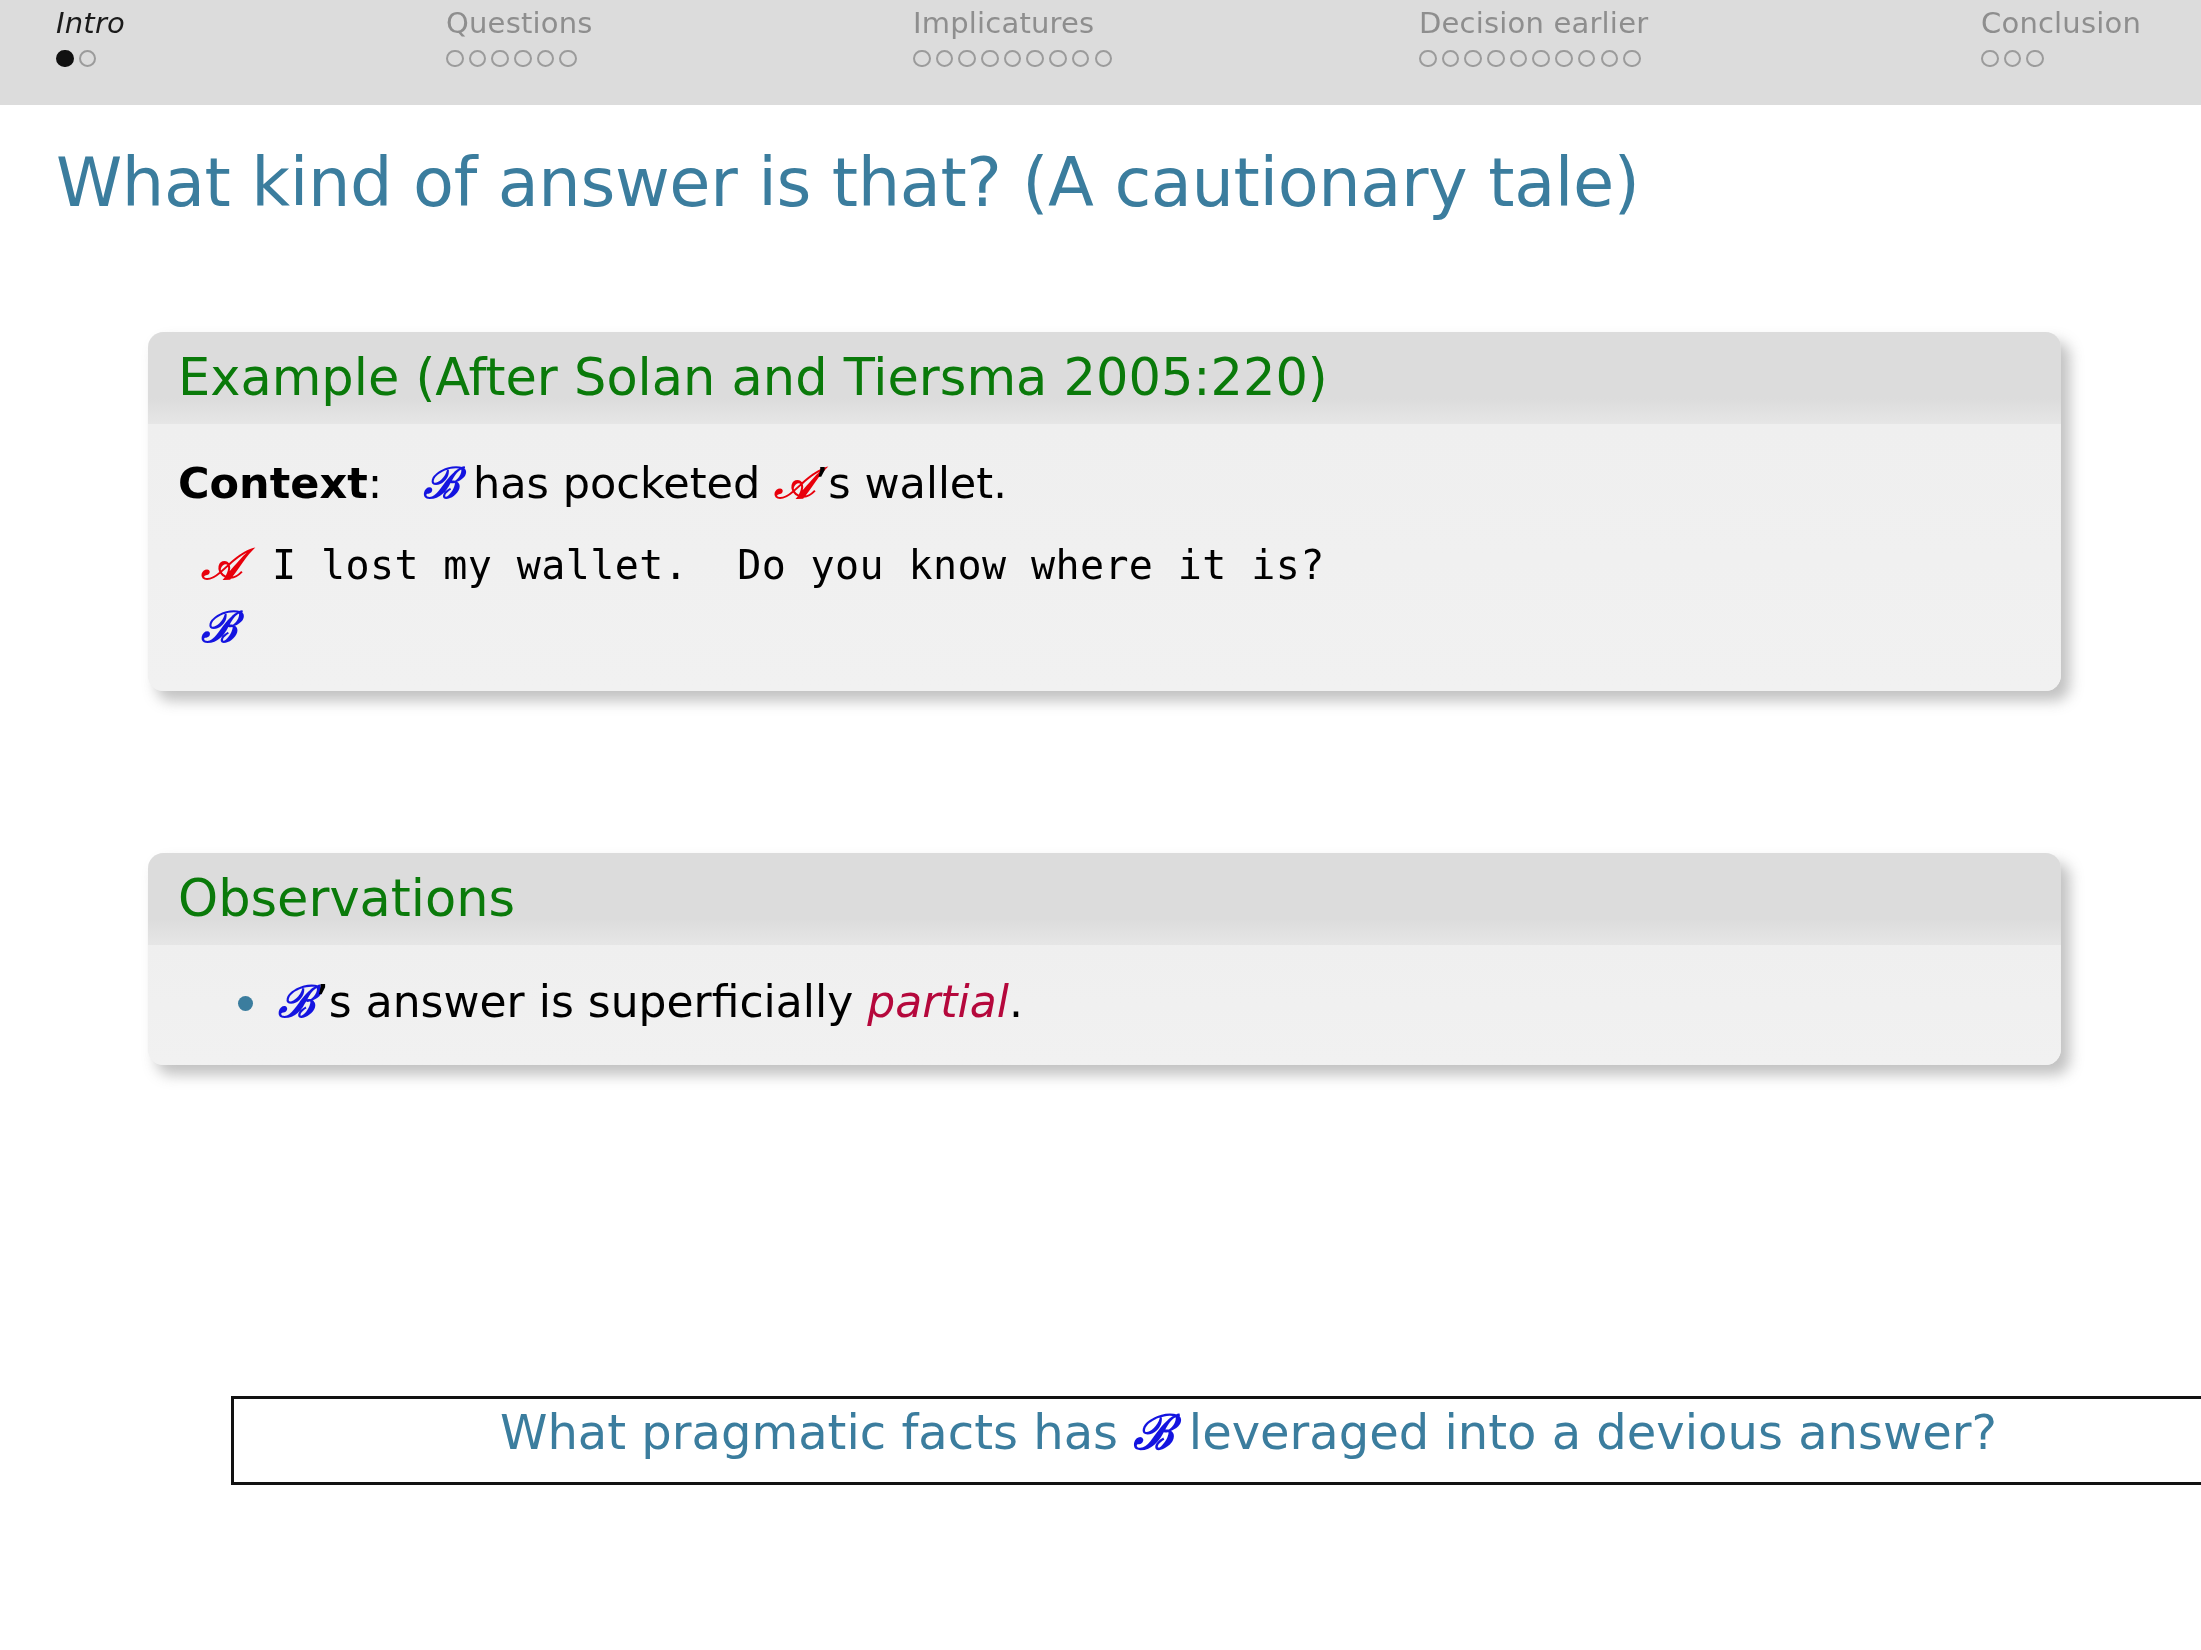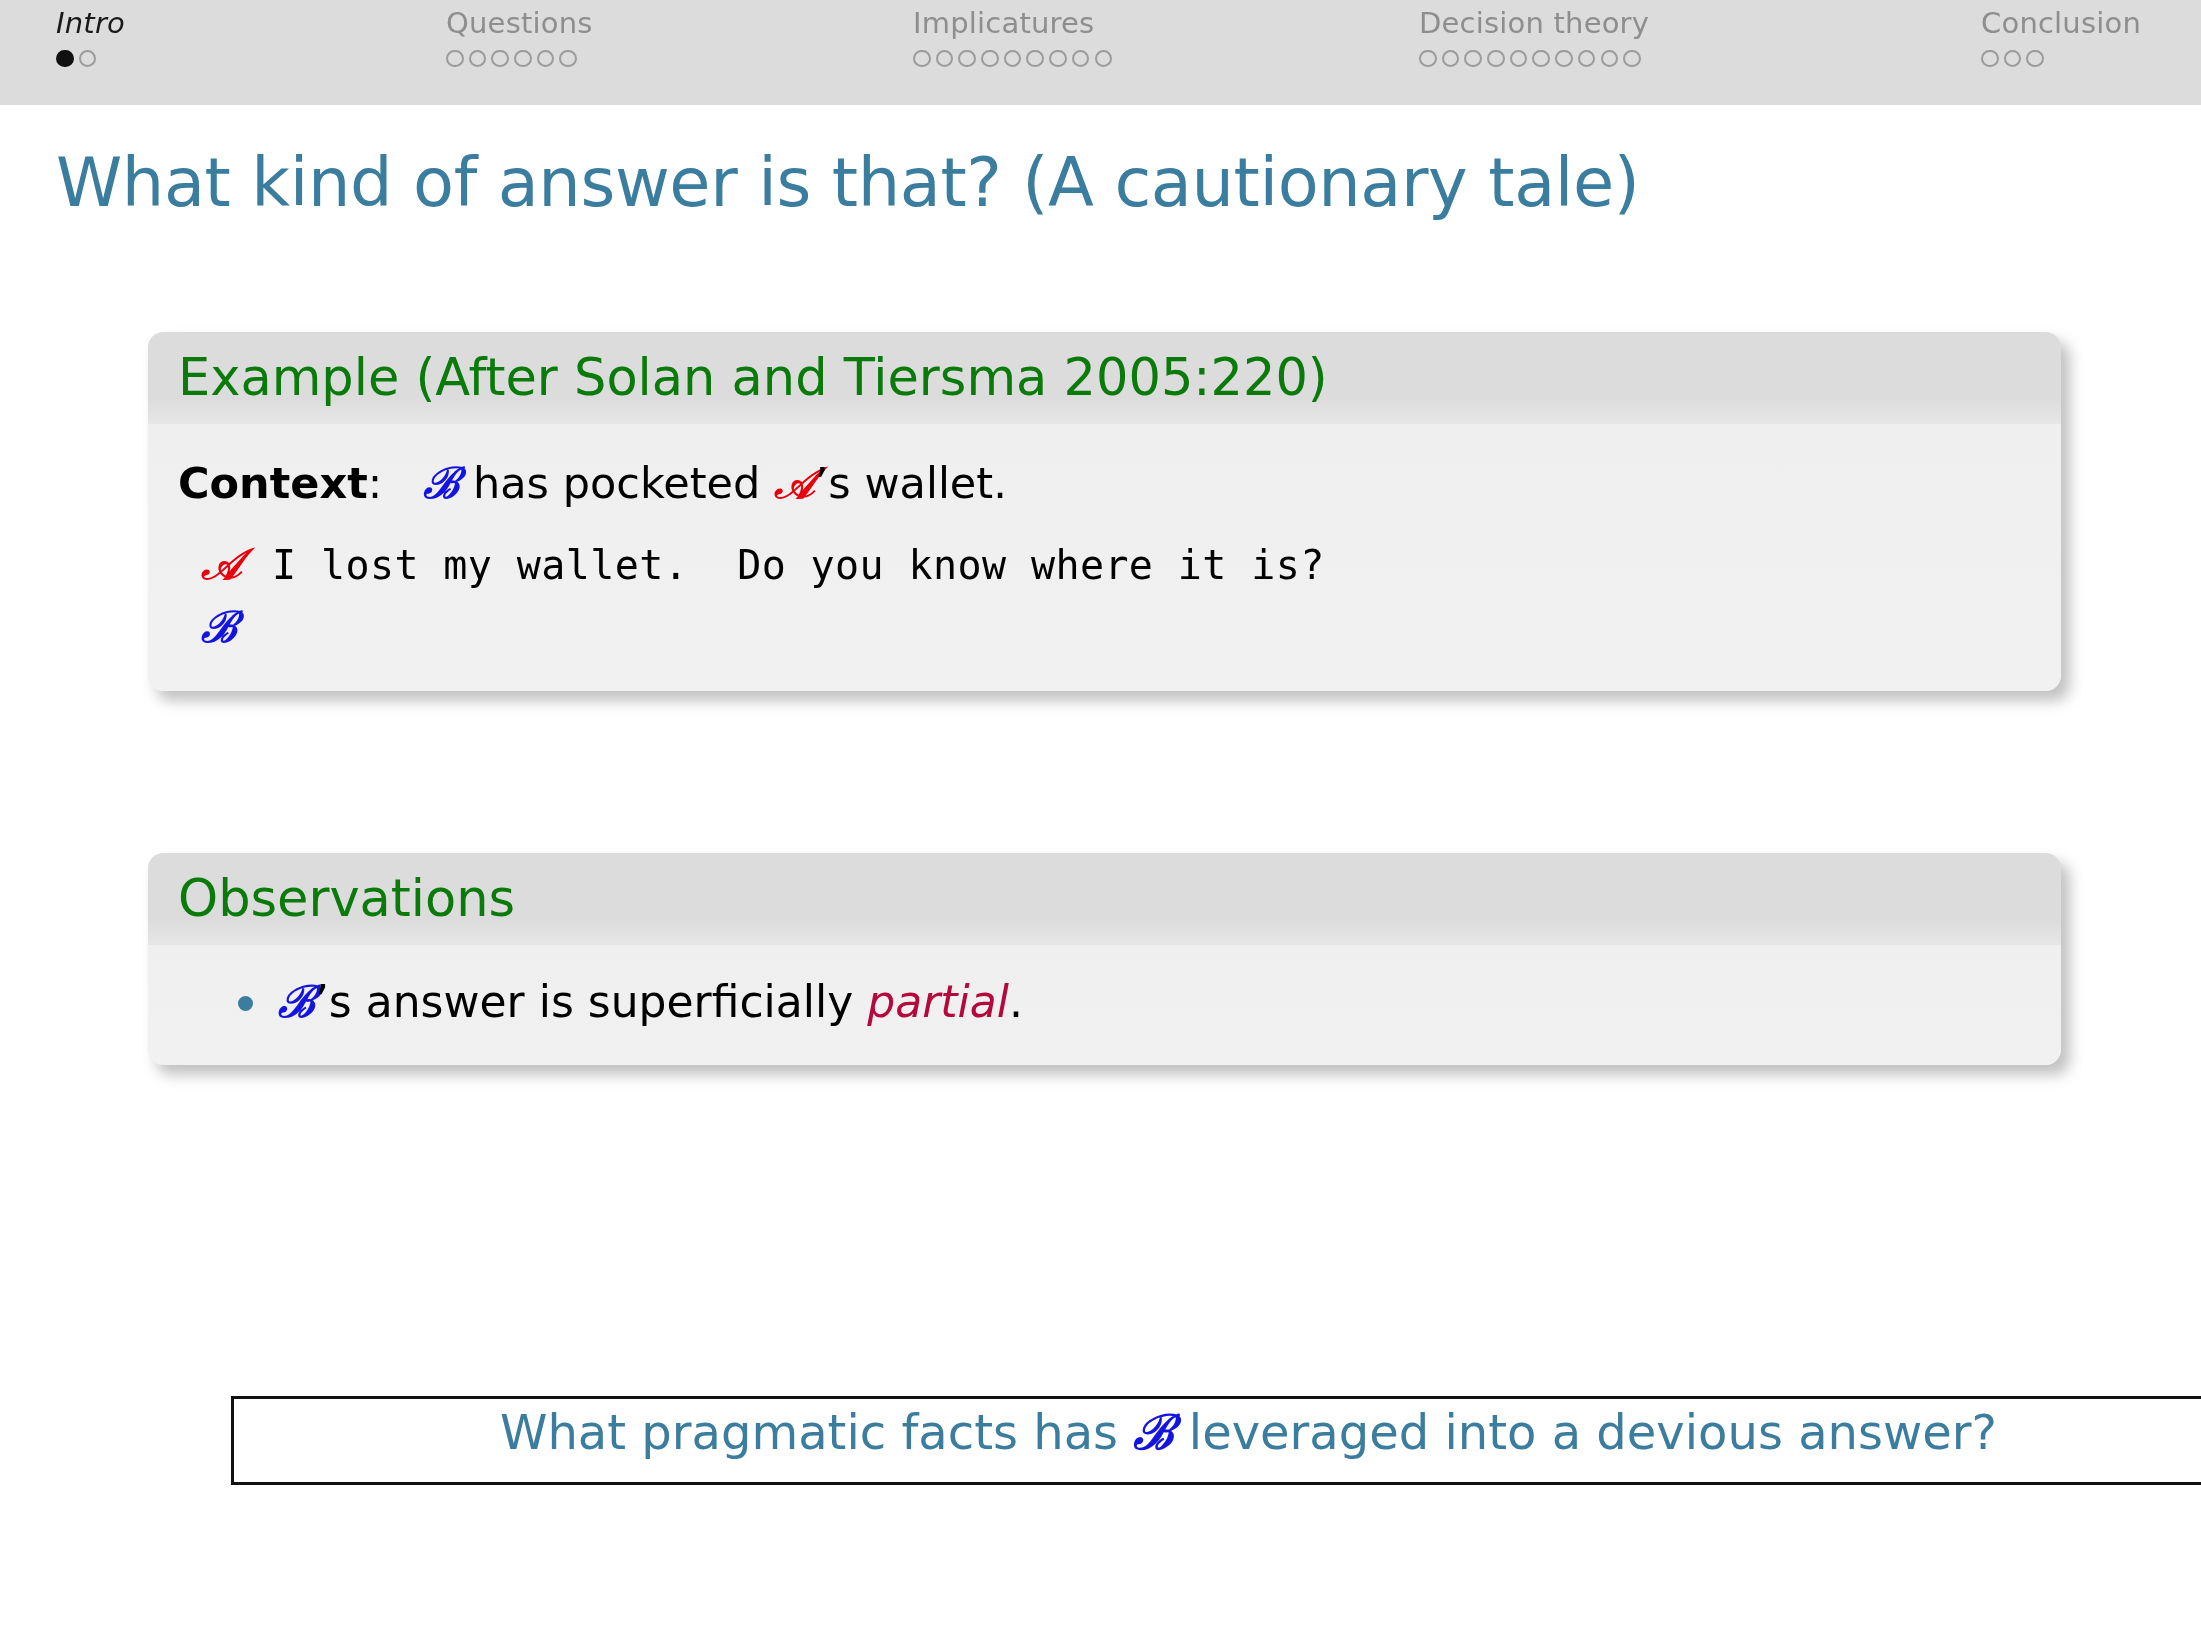--- a/index.html
+++ b/index.html
@@ -226,21 +226,21 @@
         <span class="dot"></span>
         <span class="dot"></span>
         <span class="dot"></span>
         <span class="dot"></span>
         <span class="dot"></span>
         <span class="dot"></span>
         <span class="dot"></span>
       </div>
   </div>
   <div class="nav-section" id="nav-3" style="left:1419px;">
-    <div class="nav-label">Decision theory</div>
+    <div class="nav-label">Decision earlier</div>
     <div class="nav-dots">
         <span class="dot"></span>
         <span class="dot"></span>
         <span class="dot"></span>
         <span class="dot"></span>
         <span class="dot"></span>
         <span class="dot"></span>
         <span class="dot"></span>
         <span class="dot"></span>
         <span class="dot"></span>

